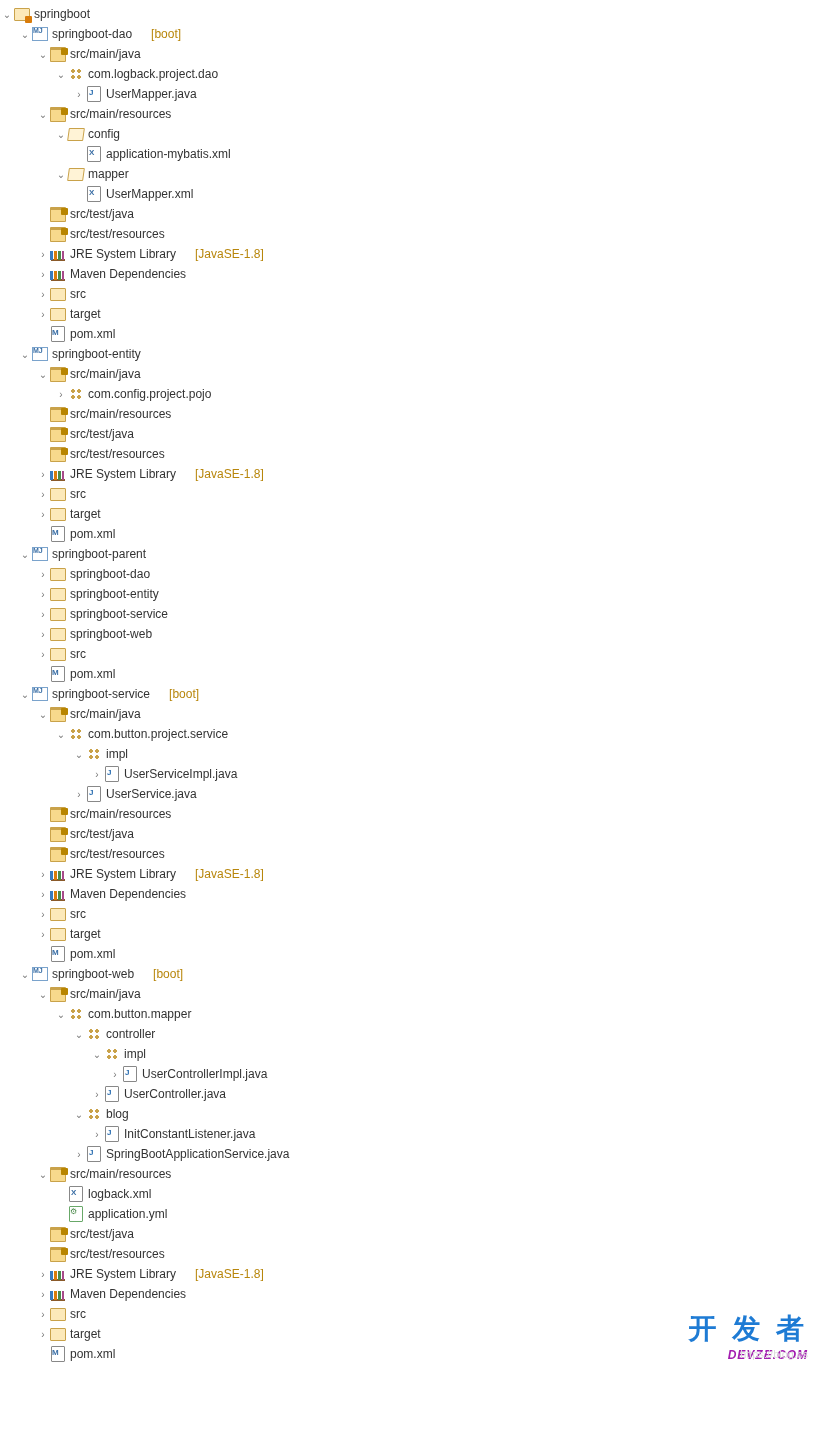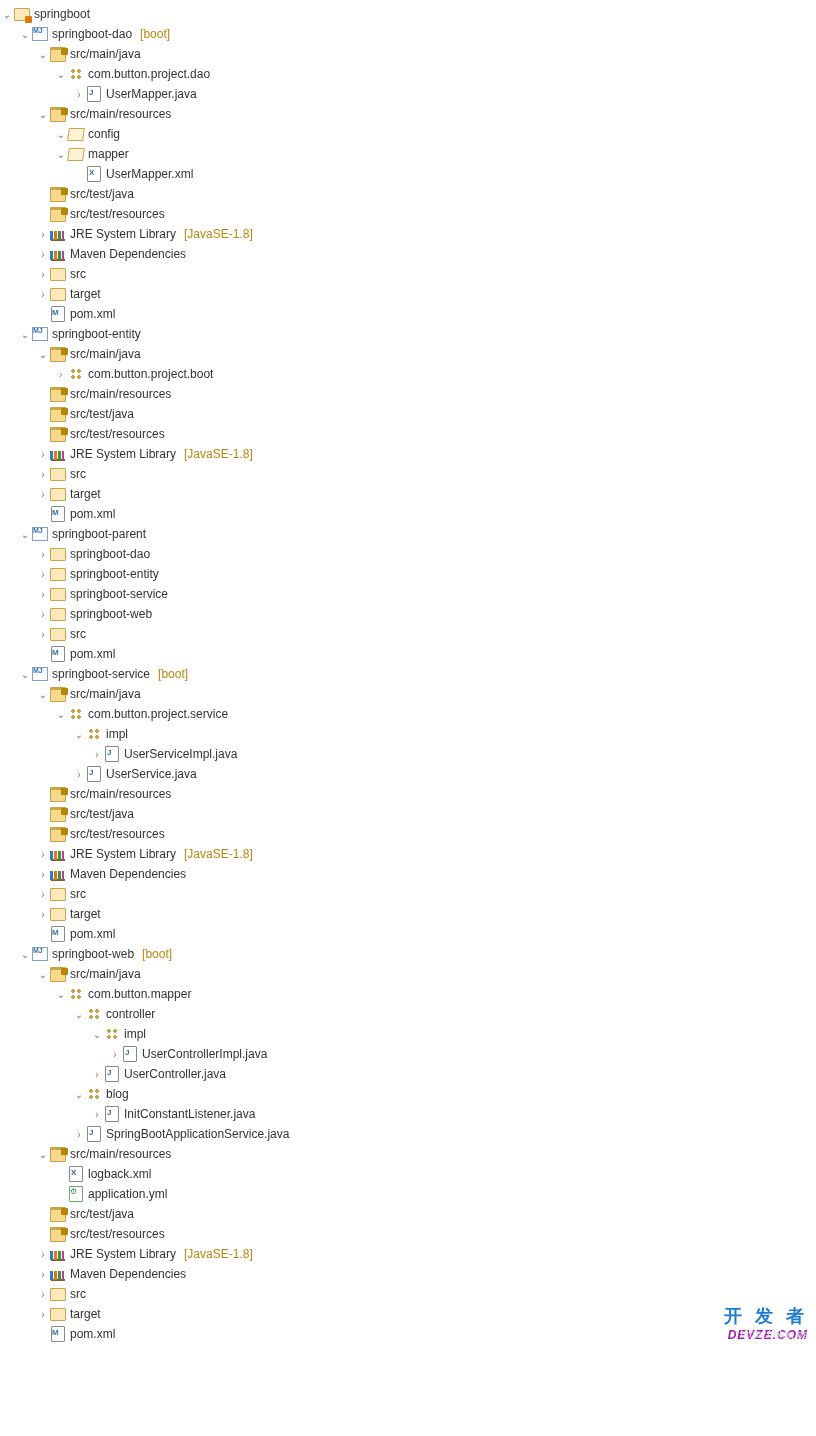--- a/index.html
+++ b/index.html
@@ -35,21 +35,21 @@
   .icon {
     width: 16px;
     height: 16px;
     flex-shrink: 0;
     margin-right: 4px;
     display: inline-flex;
     align-items: center;
     justify-content: center;
   }
   .label { color: #333; }
-  .decor { color: #b8860b; margin-left: 8px; }
+  .decor { color: #b8860b; margin-left: 19px; }
 
   
   .i-ws { position: relative; }
   .i-ws::before { content:""; display:block; width:14px; height:11px; background:#fce9b9; border:1px solid #c9a24a; border-radius:1px; }
   .i-ws::after { content:""; position:absolute; bottom:-1px; right:-2px; width:7px; height:7px; background:#d97c0b; border-radius:1px; }
 
   .i-mod { position:relative; }
   .i-mod::before { content:""; display:block; width:14px; height:12px; background:#fff; border:1px solid #7aa3cc; }
   .i-mod::after { content:"MJ"; position:absolute; top:1px; left:1px; font-size:7px; font-weight:bold; color:#3a6ea5; line-height:7px; }
 
@@ -95,21 +95,21 @@
   }
 
   .watermark {
     position: absolute;
     right: 8px;
     bottom: 6px;
     font-family: Arial, sans-serif;
     text-align: right;
     pointer-events: none;
   }
-  .watermark .l1 { font-size:18px; color:#1e7bd4; font-weight:bold; letter-spacing:4px; }
+  .watermark .l1 { font-size:28px; color:#1e7bd4; font-weight:bold; letter-spacing:4px; }
   .watermark .l2 { font-size:12px; color:#a21caf; font-weight:bold; font-style:italic; letter-spacing:1px; }
   .watermark .ghost { position:absolute; right:0; bottom:2px; font-size:11px; color:#ddd; }
 </style>
 </head>
 <body>
 
 <div class="tree" id="tree">
     <div class="row">
       <span class="arrow">⌄</span>
       <span class="icon i-ws"></span>
@@ -128,21 +128,21 @@
       <span class="arrow">⌄</span>
       <span class="icon i-srcf"></span>
       <span class="label">src/main/java</span>
     </div>
     <div class="row">
       <span class="indent"></span>
       <span class="indent"></span>
       <span class="indent"></span>
       <span class="arrow">⌄</span>
       <span class="icon i-pkg"></span>
-      <span class="label">com.button.project.dao</span>
+      <span class="label">com.logback.project.dao</span>
     </div>
     <div class="row">
       <span class="indent"></span>
       <span class="indent"></span>
       <span class="indent"></span>
       <span class="indent"></span>
       <span class="arrow">›</span>
       <span class="icon i-java"></span>
       <span class="label">UserMapper.java</span>
     </div>
@@ -153,20 +153,29 @@
       <span class="icon i-srcf"></span>
       <span class="label">src/main/resources</span>
     </div>
     <div class="row">
       <span class="indent"></span>
       <span class="indent"></span>
       <span class="indent"></span>
       <span class="arrow">⌄</span>
       <span class="icon i-folder-open"></span>
       <span class="label">config</span>
+    </div>
+    <div class="row">
+      <span class="indent"></span>
+      <span class="indent"></span>
+      <span class="indent"></span>
+      <span class="indent"></span>
+      <span class="arrow blank">›</span>
+      <span class="icon i-xml"></span>
+      <span class="label">application-mybatis.xml</span>
     </div>
     <div class="row">
       <span class="indent"></span>
       <span class="indent"></span>
       <span class="indent"></span>
       <span class="arrow">⌄</span>
       <span class="icon i-folder-open"></span>
       <span class="label">mapper</span>
     </div>
     <div class="row">
@@ -240,21 +249,21 @@
       <span class="arrow">⌄</span>
       <span class="icon i-srcf"></span>
       <span class="label">src/main/java</span>
     </div>
     <div class="row">
       <span class="indent"></span>
       <span class="indent"></span>
       <span class="indent"></span>
       <span class="arrow">›</span>
       <span class="icon i-pkg"></span>
-      <span class="label">com.button.project.boot</span>
+      <span class="label">com.config.project.pojo</span>
     </div>
     <div class="row">
       <span class="indent"></span>
       <span class="indent"></span>
       <span class="arrow blank">›</span>
       <span class="icon i-srcf"></span>
       <span class="label">src/main/resources</span>
     </div>
     <div class="row">
       <span class="indent"></span>

